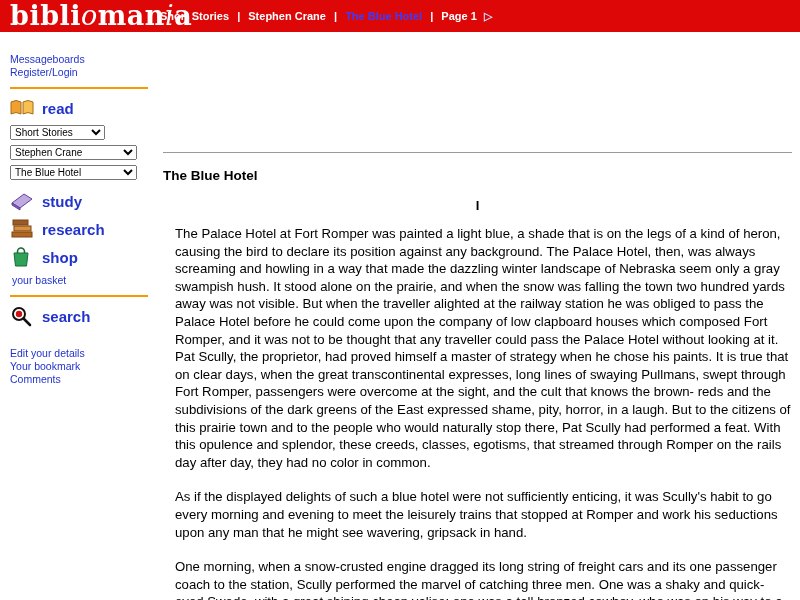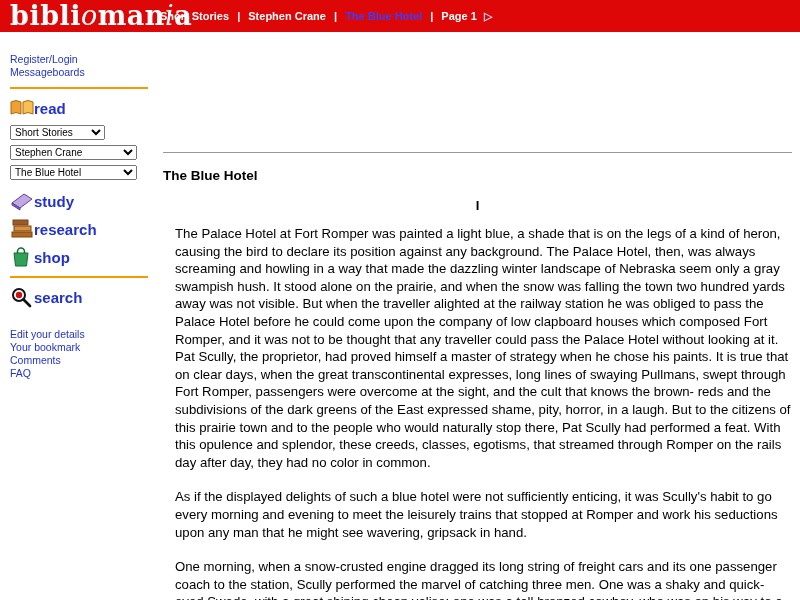--- a/index.html
+++ b/index.html
@@ -38,21 +38,21 @@
   }
   .sidebar a { color: #2233cc; text-decoration: none; cursor: pointer; }
   .top-links a, .bottom-links a, .basket {
     display: block; font-size: 10.5px; line-height: 13px;
   }
   .divider {
     border: 0; border-top: 2px solid #f59a00;
     width: 138px; margin: 8px 0 8px 0;
   }
   .nav-section {
-    display: flex; align-items: center; gap: 0;
+    display: flex; align-items: center; gap: 8px;
     margin: 6px 0 6px 0; cursor: pointer;
   }
   .nav-section .label {
     color: #2233cc; font-weight: bold; font-size: 15px;
   }
   .nav-section .icon { display: inline-flex; width: 24px; height: 22px; }
   .selects { margin: 4px 0 10px 0; }
   .selects select {
     display: block; font-size: 10px; margin: 0 0 5px 0;
     font-family: "Liberation Sans", sans-serif;
@@ -90,22 +90,22 @@
       <span class="sep">|</span>
       <span class="active">The Blue Hotel</span>
       <span class="sep">|</span>
       <span>Page 1</span>
       <a class="arrow">▷</a>
     </nav>
   </header>
 
   <aside class="sidebar">
     <div class="top-links">
+      <a>Messageboards</a>
       <a>Register/Login</a>
-      <a>Messageboards</a>
     </div>
 
     <hr class="divider">
 
     <div class="nav-section">
       <span class="icon">
         <svg width="24" height="22" viewBox="0 0 24 20">
           <path d="M1 4 Q6 1 11 4 L11 16 Q6 13 1 16 Z" fill="#f0a030" stroke="#a86a10" stroke-width="1"></path>
           <path d="M23 4 Q18 1 13 4 L13 16 Q18 13 23 16 Z" fill="#f8c050" stroke="#a86a10" stroke-width="1"></path>
         </svg>
@@ -149,39 +149,39 @@
     <div class="nav-section">
       <span class="icon">
         <svg width="22" height="22" viewBox="0 0 22 22">
           <path d="M4 7 h14 l-1.5 13 h-11 Z" fill="#2fa258" stroke="#176b36" stroke-width="1"></path>
           <path d="M7.5 7 V5.5 a3.5 3.5 0 0 1 7 0 V7" fill="none" stroke="#176b36" stroke-width="1.6"></path>
         </svg>
       </span>
       <span class="label">shop</span>
     </div>
 
+    <a class="basket">your basket</a>
 
     <hr class="divider">
 
     <div class="nav-section">
       <span class="icon">
         <svg width="22" height="22" viewBox="0 0 22 22">
           <circle cx="9" cy="9" r="6" fill="#ffffff" stroke="#111111" stroke-width="2"></circle>
           <circle cx="9" cy="9" r="3.2" fill="#cc1111"></circle>
           <line x1="13.5" y1="13.5" x2="20" y2="20" stroke="#111111" stroke-width="2.6" stroke-linecap="round"></line>
         </svg>
       </span>
       <span class="label">search</span>
     </div>
 
     <div class="bottom-links">
       <a>Edit your details</a>
       <a>Your bookmark</a>
       <a>Comments</a>
-      <a>FAQ</a>
     </div>
   </aside>
 
   <main class="content">
     <hr class="content-rule">
     <h1 class="story-title">The Blue Hotel</h1>
     <div class="chapter-heading">I</div>
     <p>The Palace Hotel at Fort Romper was painted a light blue, a shade that is on the legs of a kind of heron, causing the bird to declare its position against any background. The Palace Hotel, then, was always screaming and howling in a way that made the dazzling winter landscape of Nebraska seem only a gray swampish hush. It stood alone on the prairie, and when the snow was falling the town two hundred yards away was not visible. But when the traveller alighted at the railway station he was obliged to pass the Palace Hotel before he could come upon the company of low clapboard houses which composed Fort Romper, and it was not to be thought that any traveller could pass the Palace Hotel without looking at it. Pat Scully, the proprietor, had proved himself a master of strategy when he chose his paints. It is true that on clear days, when the great transcontinental expresses, long lines of swaying Pullmans, swept through Fort Romper, passengers were overcome at the sight, and the cult that knows the brown- reds and the subdivisions of the dark greens of the East expressed shame, pity, horror, in a laugh. But to the citizens of this prairie town and to the people who would naturally stop there, Pat Scully had performed a feat. With this opulence and splendor, these creeds, classes, egotisms, that streamed through Romper on the rails day after day, they had no color in common.</p>
     <p>As if the displayed delights of such a blue hotel were not sufficiently enticing, it was Scully's habit to go every morning and evening to meet the leisurely trains that stopped at Romper and work his seductions upon any man that he might see wavering, gripsack in hand.</p>
     <p>One morning, when a snow-crusted engine dragged its long string of freight cars and its one passenger coach to the station, Scully performed the marvel of catching three men. One was a shaky and quick- eyed Swede, with a great shining cheap valise; one was a tall bronzed cowboy, who was on his way to a ranch near the Dakota line; one was a little silent man from the East, who didn't look it, and didn't announce it. Scully practically made them prisoners. He was so nimble and merry and kindly that each probably felt it would be the height of brutality to try to escape. They trudged off over the creaking board sidewalks in the wake of the eager little Irishman. He wore a</p>

